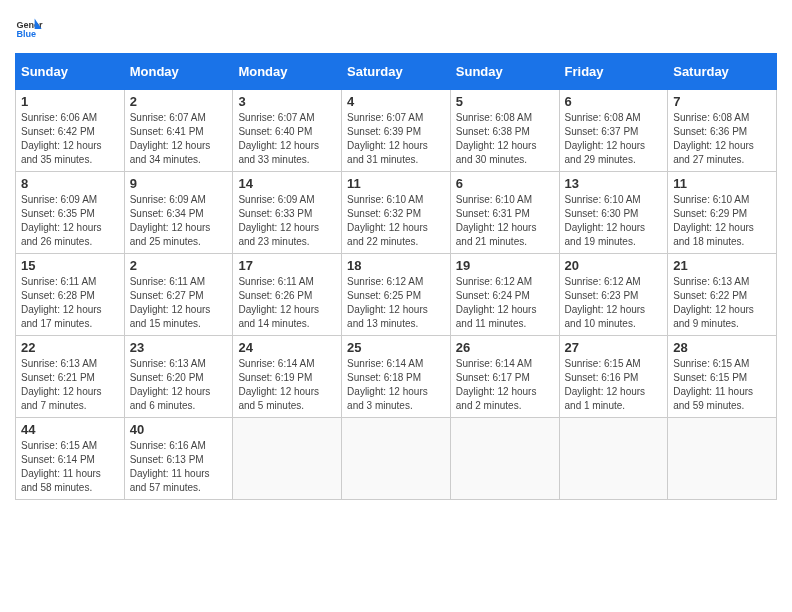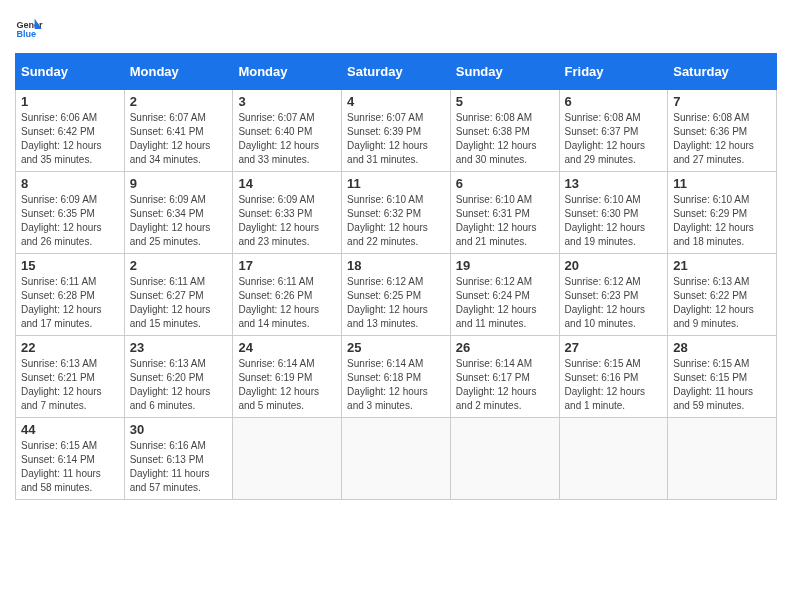--- a/index.html
+++ b/index.html
@@ -135,21 +135,21 @@
         <td><span class="day-num">22</span><span class="day-info">Sunrise: 6:13 AM<br>Sunset: 6:21 PM<br>Daylight: 12 hours<br>and 7 minutes.</span></td>
         <td><span class="day-num">23</span><span class="day-info">Sunrise: 6:13 AM<br>Sunset: 6:20 PM<br>Daylight: 12 hours<br>and 6 minutes.</span></td>
         <td><span class="day-num">24</span><span class="day-info">Sunrise: 6:14 AM<br>Sunset: 6:19 PM<br>Daylight: 12 hours<br>and 5 minutes.</span></td>
         <td><span class="day-num">25</span><span class="day-info">Sunrise: 6:14 AM<br>Sunset: 6:18 PM<br>Daylight: 12 hours<br>and 3 minutes.</span></td>
         <td><span class="day-num">26</span><span class="day-info">Sunrise: 6:14 AM<br>Sunset: 6:17 PM<br>Daylight: 12 hours<br>and 2 minutes.</span></td>
         <td><span class="day-num">27</span><span class="day-info">Sunrise: 6:15 AM<br>Sunset: 6:16 PM<br>Daylight: 12 hours<br>and 1 minute.</span></td>
         <td><span class="day-num">28</span><span class="day-info">Sunrise: 6:15 AM<br>Sunset: 6:15 PM<br>Daylight: 11 hours<br>and 59 minutes.</span></td>
       </tr>
       <tr>
         <td><span class="day-num">44</span><span class="day-info">Sunrise: 6:15 AM<br>Sunset: 6:14 PM<br>Daylight: 11 hours<br>and 58 minutes.</span></td>
-        <td><span class="day-num">30</span><span class="day-info">Sunrise: 6:16 AM<br>Sunset: 6:13 PM<br>Daylight: 11 hours<br>and 57 minutes.</span></td>
+        <td><span class="day-num">40</span><span class="day-info">Sunrise: 6:16 AM<br>Sunset: 6:13 PM<br>Daylight: 11 hours<br>and 57 minutes.</span></td>
         <td class="empty"></td>
         <td class="empty"></td>
         <td class="empty"></td>
         <td class="empty"></td>
         <td class="empty"></td>
       </tr>
     </tbody>
 </table>
 
 </body></html>

